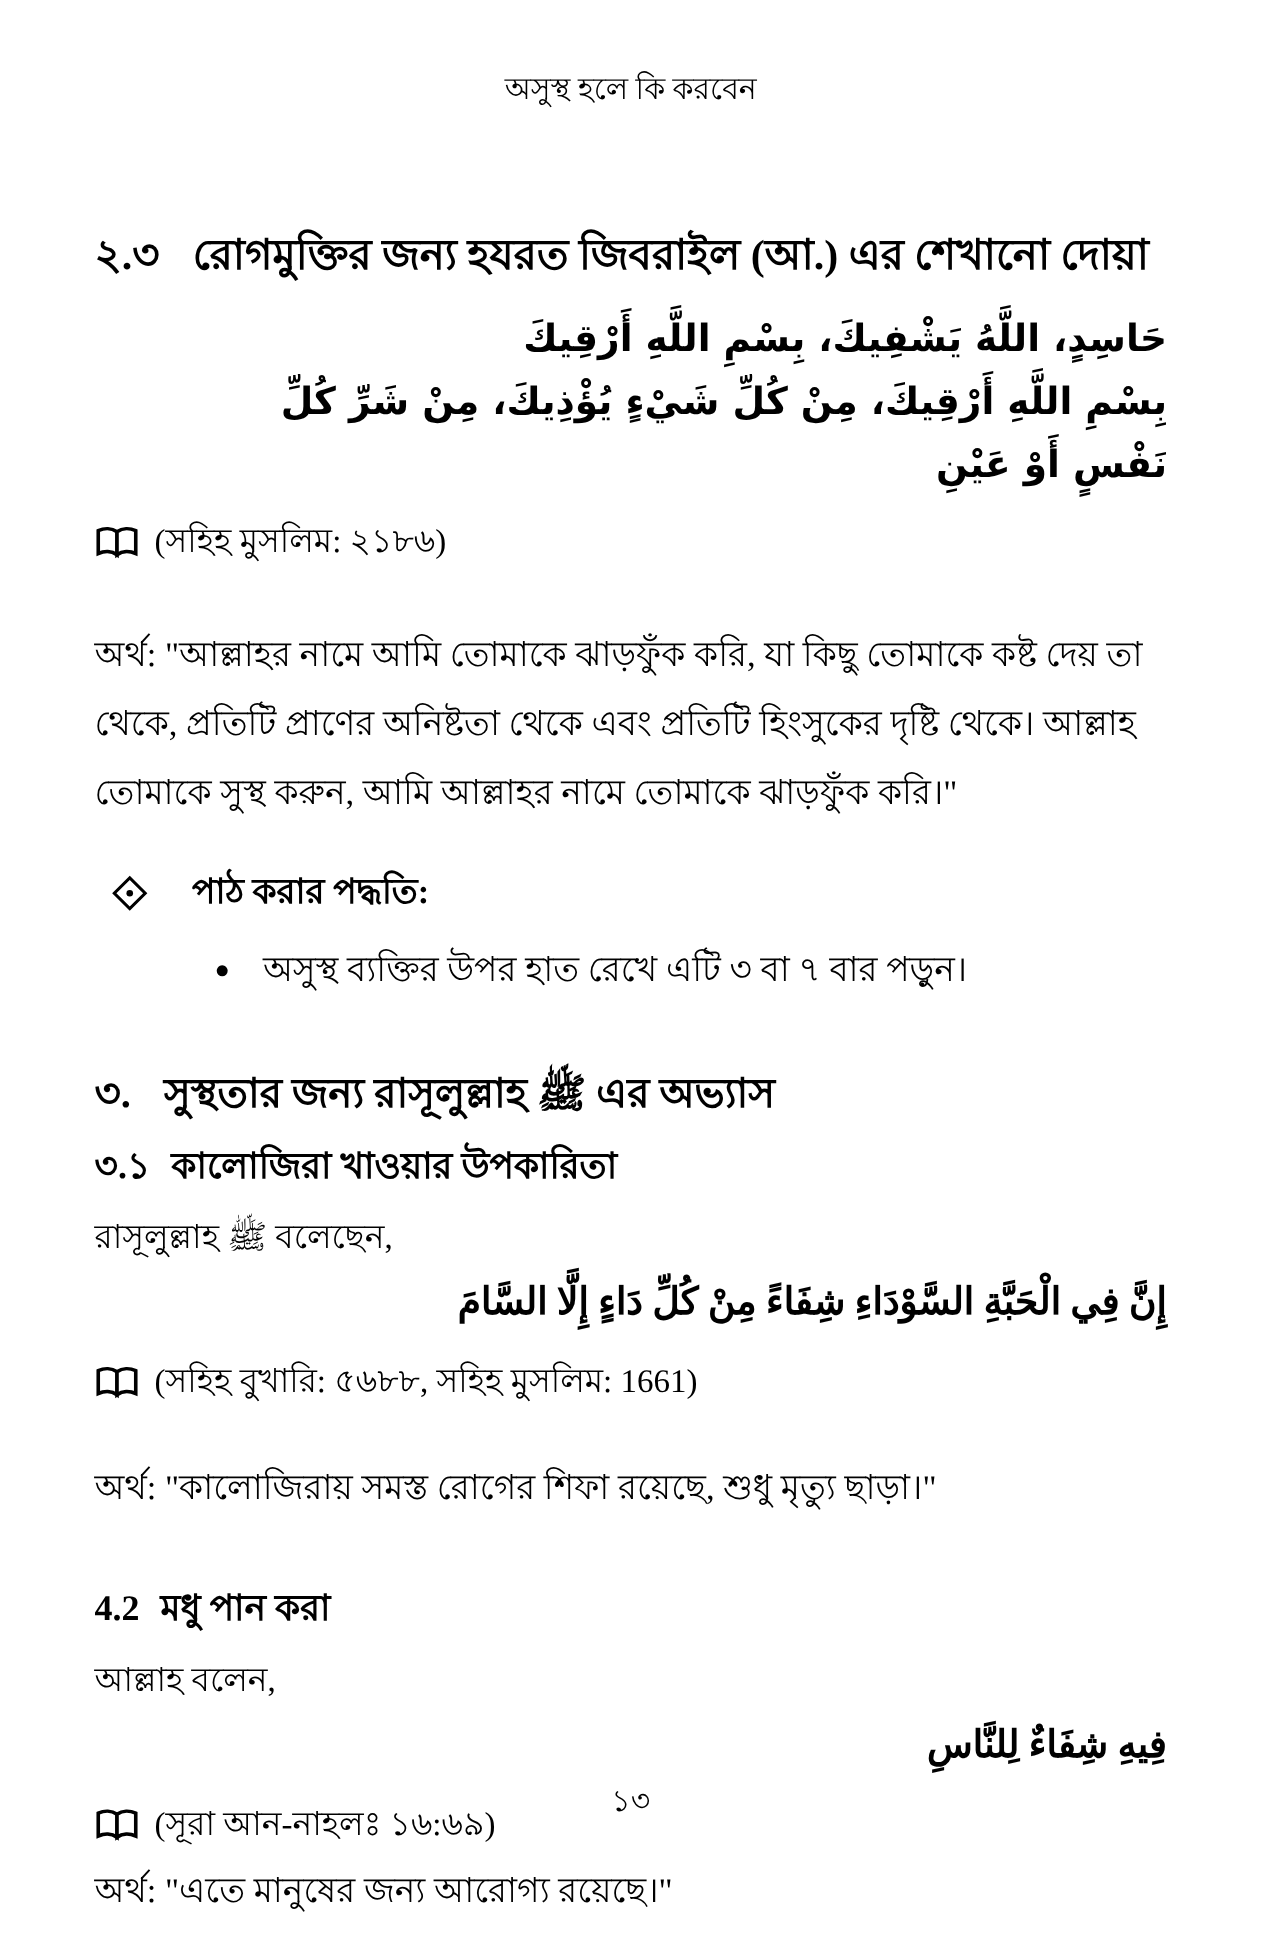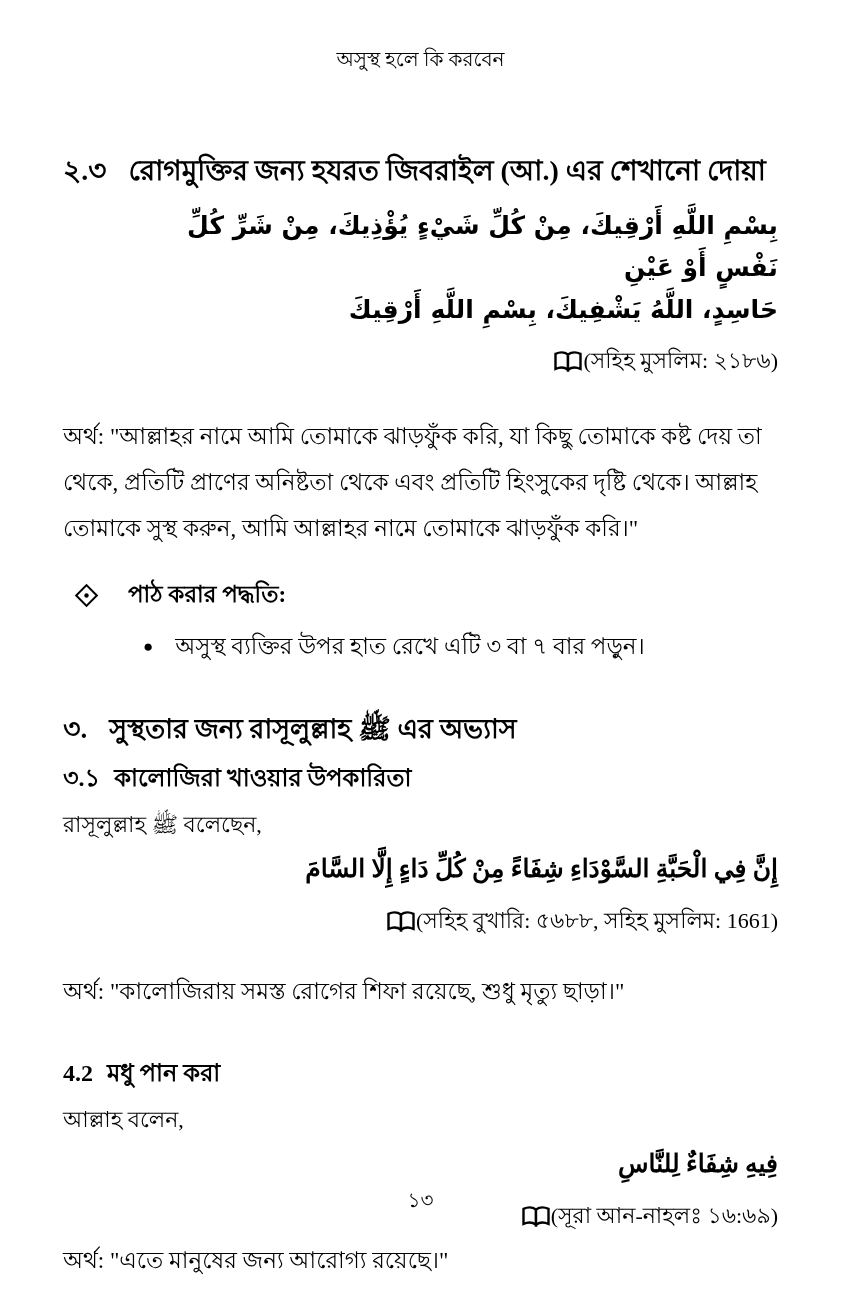--- a/index.html
+++ b/index.html
@@ -40,22 +40,23 @@
     font-weight: bold;
     line-height: 42px;
     text-align: right;
     padding-left: 60px;
   }
   .arabic-block .line { text-align: right; }
 
   .ref-row {
     margin-top: 12px;
     display: flex;
-    justify-content: flex-end;
+    justify-content: flex-start;
     align-items: center;
+    gap: 10px;
     font-size: 22px;
   }
   .book-icon { display: inline-flex; align-items: center; }
 
   .meaning {
     margin-top: 34px;
     font-size: 23px;
     line-height: 46px;
     text-align: left;
   }
@@ -141,22 +142,22 @@
 <div class="page">
 
   <div class="doc-header">অসুস্থ হলে কি করবেন</div>
 
   <div class="h23">
     <span>২.৩</span>
     <span>রোগমুক্তির জন্য হযরত জিবরাইল (আ.) এর শেখানো দোয়া</span>
   </div>
 
   <div class="arabic-block">
+    <div class="line">حَاسِدٍ، اللَّهُ يَشْفِيكَ، بِسْمِ اللَّهِ أَرْقِيكَ</div>
     <div class="line">بِسْمِ اللَّهِ أَرْقِيكَ، مِنْ كُلِّ شَيْءٍ يُؤْذِيكَ، مِنْ شَرِّ كُلِّ نَفْسٍ أَوْ عَيْنِ</div>
-    <div class="line">حَاسِدٍ، اللَّهُ يَشْفِيكَ، بِسْمِ اللَّهِ أَرْقِيكَ</div>
   </div>
 
   <div class="ref-row">
     <span class="book-icon">
       <svg width="30" height="23" viewBox="0 0 30 23" aria-hidden="true">
         <path d="M15 4.5 C11.5 2 6.5 2 2.5 3.8 L2.5 19 C6.5 17.2 11.5 17.2 15 19.8 Z" fill="#ffffff" stroke="#000000" stroke-width="2.4"></path>
         <path d="M15 4.5 C18.5 2 23.5 2 27.5 3.8 L27.5 19 C23.5 17.2 18.5 17.2 15 19.8 Z" fill="#ffffff" stroke="#000000" stroke-width="2.4"></path>
       </svg>
     </span>
     <span>(সহিহ মুসলিম: ২১৮৬)</span>

